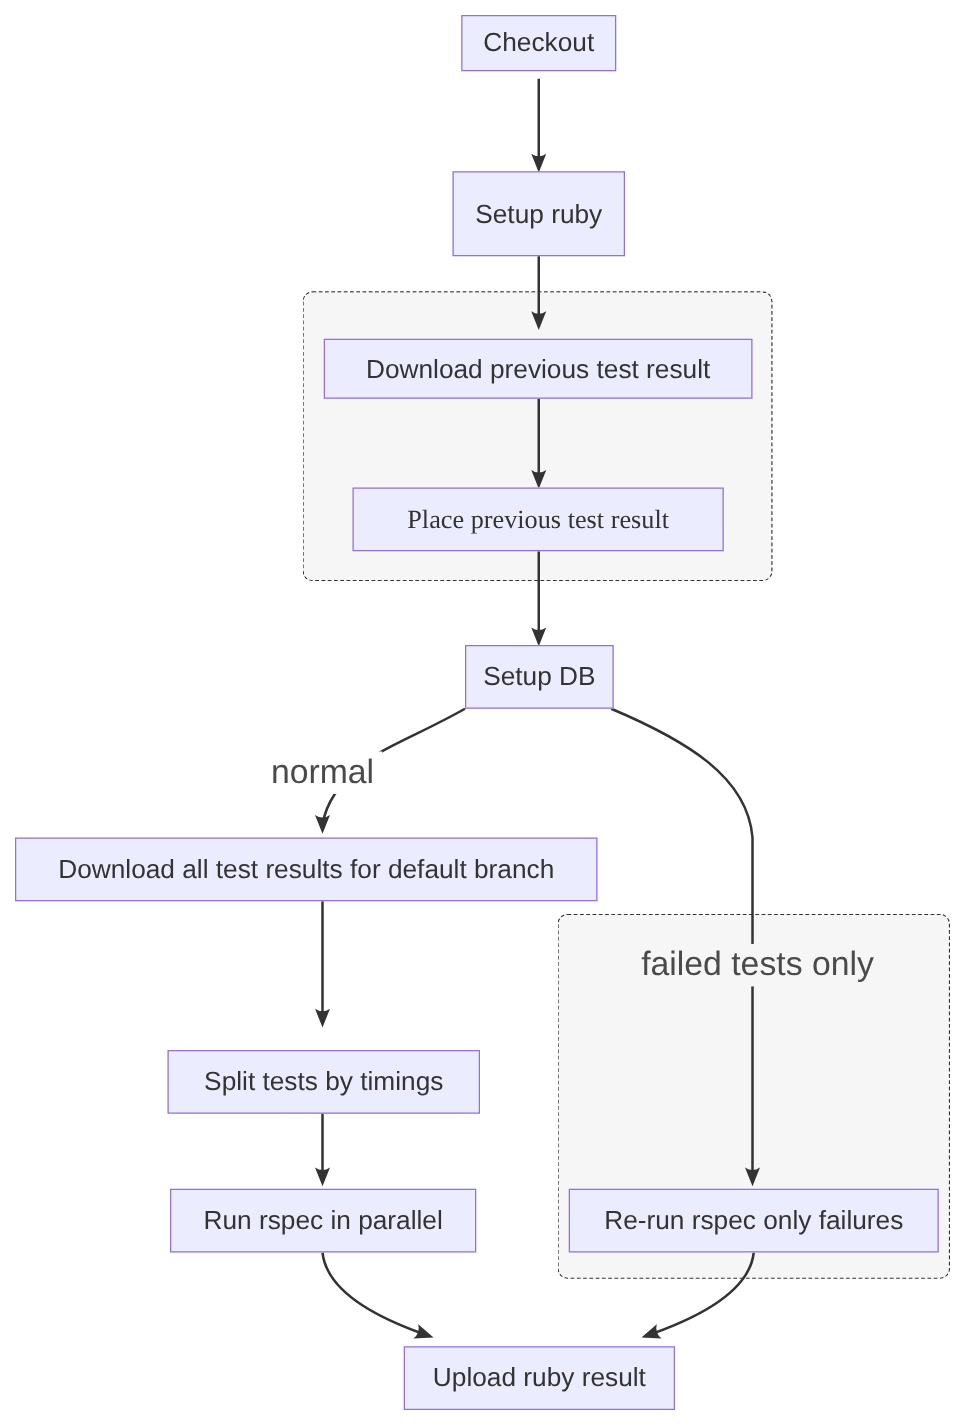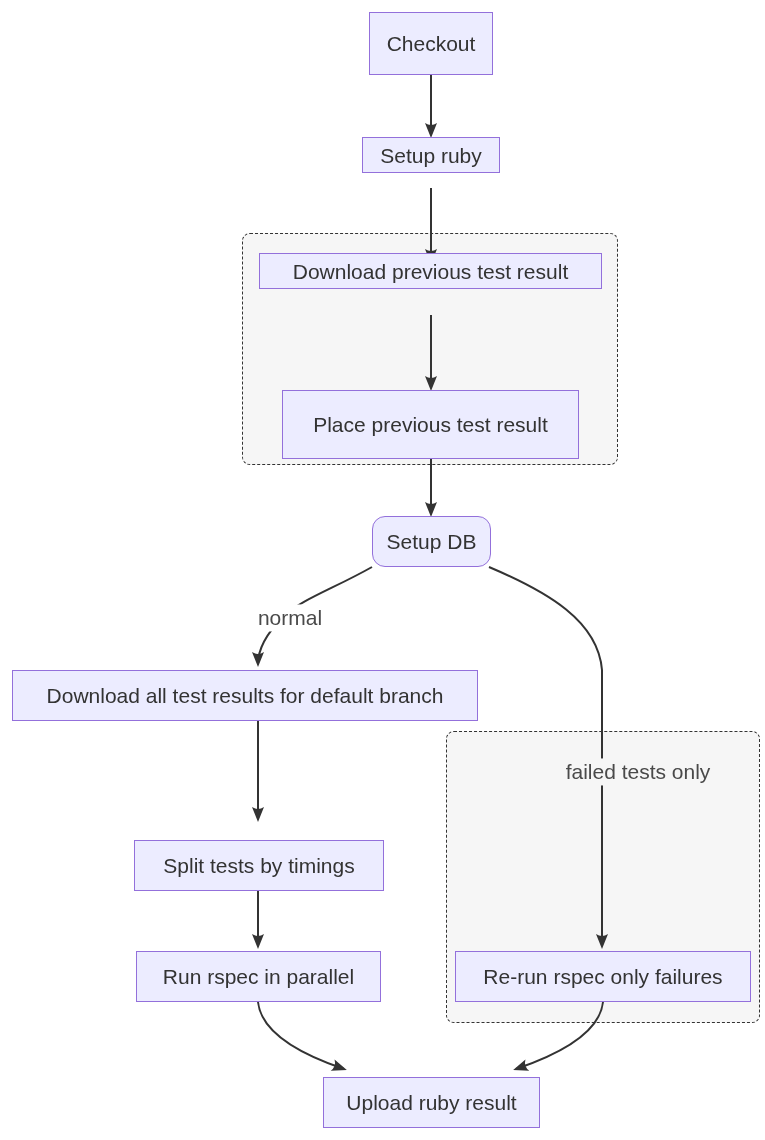--- a/index.html
+++ b/index.html
@@ -21,33 +21,33 @@
   .c-prev{left:242px;top:233px;width:376px;height:232px;}
   .c-failed{left:446px;top:731px;width:314px;height:292px;}
 
   
   svg.edges{position:absolute;left:0;top:0;width:765px;height:1140px;}
   svg.edges path.edge{stroke:var(--edge-color);stroke-width:2;fill:none;}
   svg.edges .arrowhead{fill:var(--edge-color);stroke:none;}
 
   
   .node{position:absolute;background:var(--node-fill);border:1px solid var(--node-border);box-sizing:border-box;display:flex;align-items:center;justify-content:center;color:var(--text-color);font-size:21px;line-height:1;white-space:nowrap;}
-  .n-checkout{left:369px;top:12px;width:124px;height:63px;}
-  .n-setup-ruby{left:362px;top:137px;width:138px;height:36px;}
-  .n-download-prev{left:259px;top:253px;width:343px;height:36px;}
-  .n-place-prev{left:282px;top:390px;width:297px;height:69px;}
-  .n-setup-db{left:372px;top:516px;width:119px;height:51px;border-radius:13px;}
+  .n-checkout{left:369px;top:12px;width:124px;height:45px;}
+  .n-setup-ruby{left:362px;top:137px;width:138px;height:68px;}
+  .n-download-prev{left:259px;top:271px;width:343px;height:48px;}
+  .n-place-prev{left:282px;top:390px;width:297px;height:51px;font-family:Liberation Serif, serif;}
+  .n-setup-db{left:372px;top:516px;width:119px;height:51px;}
   .n-download-all{left:12px;top:670px;width:466px;height:51px;}
   .n-split{left:134px;top:840px;width:250px;height:51px;}
   .n-run-rspec{left:136px;top:951px;width:245px;height:51px;}
   .n-rerun-rspec{left:455px;top:951px;width:296px;height:51px;}
   .n-upload{left:323px;top:1077px;width:217px;height:51px;}
 
   
-  .edge-label{position:absolute;transform:translate(-50%,-50%);color:var(--edge-label-color);font-size:21px;line-height:1.1;padding:2px 6px;white-space:nowrap;margin-left:32px;}
+  .edge-label{position:absolute;transform:translate(-50%,-50%);color:var(--edge-label-color);font-size:27px;line-height:1.1;padding:2px 6px;white-space:nowrap;}
   .el-normal{left:258px;top:618px;background:var(--canvas-bg);}
   .el-failed{left:606px;top:772px;background:var(--cluster-fill);}
 </style>
 </head>
 <body>
 
 <div class="stage">
 
   <div class="cluster c-prev"></div>
   <div class="cluster c-failed"></div>

